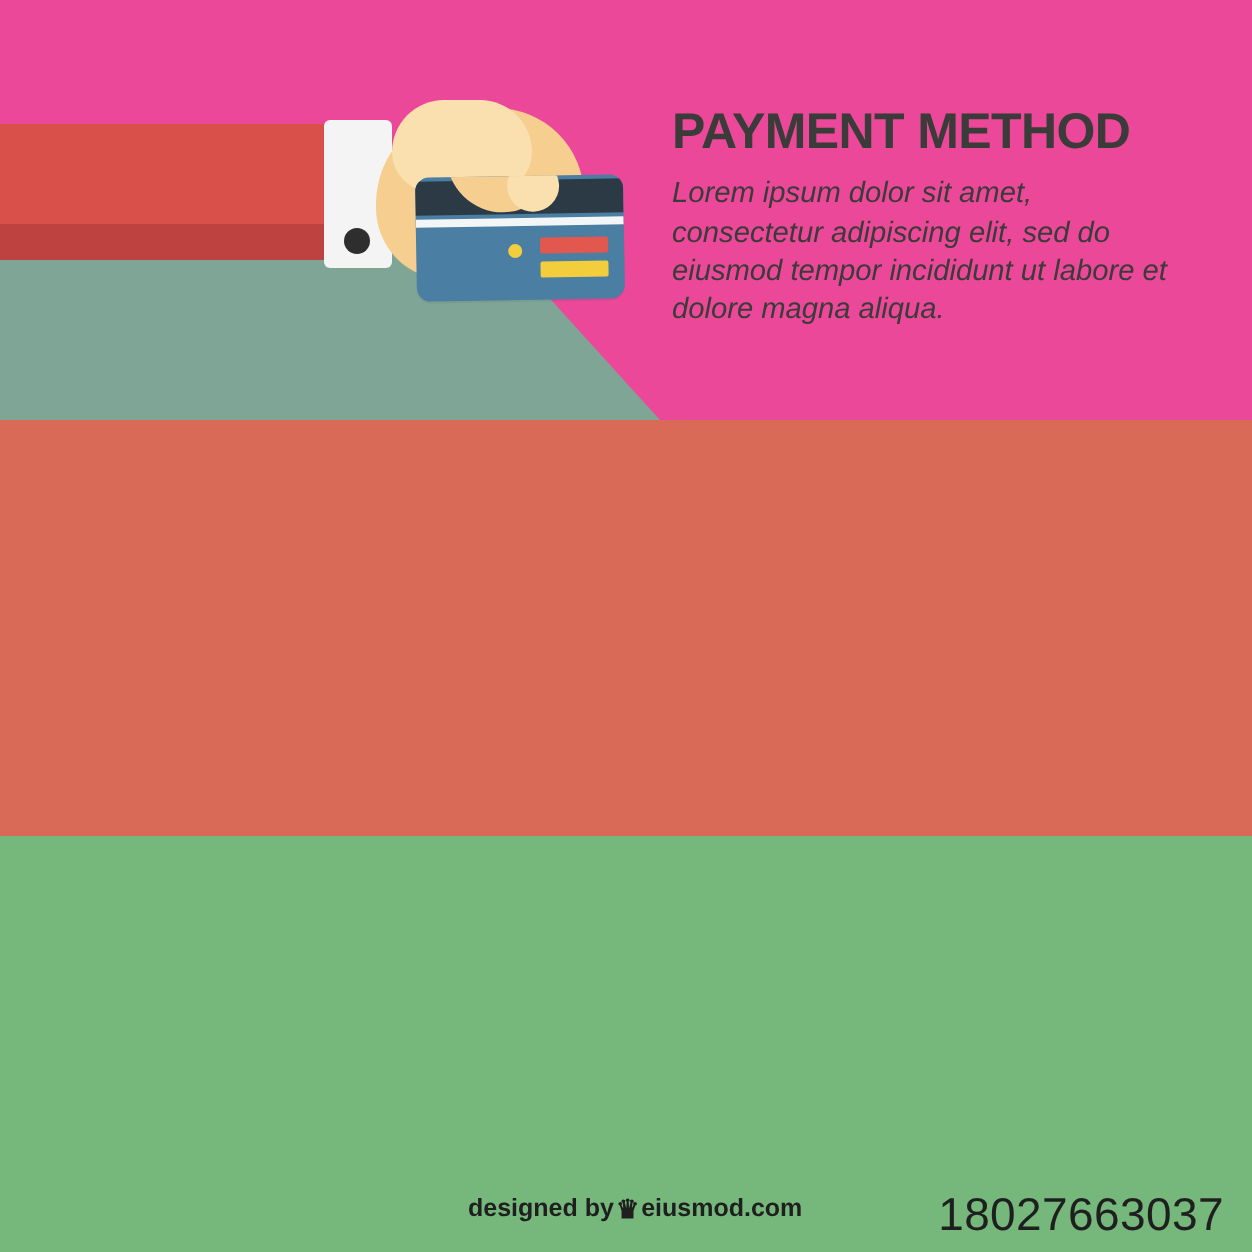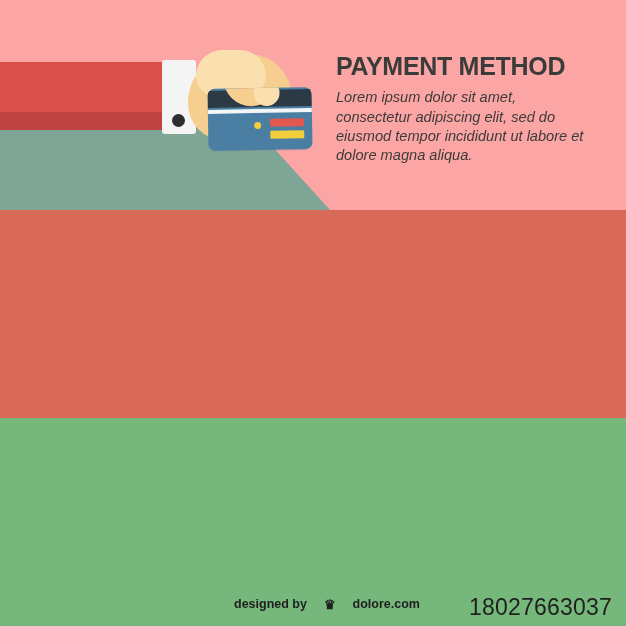--- a/index.html
+++ b/index.html
@@ -5,21 +5,21 @@
   html,body{margin:0;padding:0;}
   body{
     width:626px;height:626px;
     font-family:"Liberation Sans", sans-serif;
     overflow:hidden;background:#8ACFB8;
   }
   .poster{position:relative;width:626px;height:626px;overflow:hidden;}
 
   
   .panel{position:absolute;left:0;width:626px;overflow:hidden;}
-  #panel-card{top:0;height:220px;background:#fca5a5;}
+  #panel-card{top:0;height:220px;background:#ec4899;}
   #panel-cash{top:210px;height:208px;background:#D96A58;}
   #panel-phone{top:418px;height:208px;background:#76B87C;}
 
   
   .txt{position:absolute;width:250px;}
   .title{
     font-size:25px;font-weight:bold;letter-spacing:-0.3px;
     color:#3B3B39;line-height:1.05;margin:0 0 9px 0;
     white-space:nowrap;
   }
@@ -68,21 +68,21 @@
   }
   #cc-fingertip{
     position:absolute;left:46px;top:-8px;width:26px;height:26px;border-radius:50%;
     background:#FAE0AE;
   }
 
   
   #footer-credit{
     position:absolute;left:234px;top:597px;
     font-size:12.5px;font-weight:bold;color:#1F1F1F;
-    display:flex;align-items:center;gap:17px;white-space:nowrap;
+    display:flex;align-items:center;gap:1px;white-space:nowrap;
   }
   #crown-icon{font-size:13px;line-height:1;}
   #footer-id{
     position:absolute;right:14px;top:594px;
     font-size:23px;color:#1F1F1F;letter-spacing:.2px;
   }
 </style>
 </head>
 <body>
 
@@ -138,17 +138,17 @@
     
 
     
 
     
   </div>
 
   <div id="footer-credit">
     <span>designed by</span>
     <span id="crown-icon">♛</span>
-    <span>dolore.com</span>
+    <span>eiusmod.com</span>
   </div>
   <div id="footer-id">18027663037</div>
 
 </div>
 
 </body></html>

